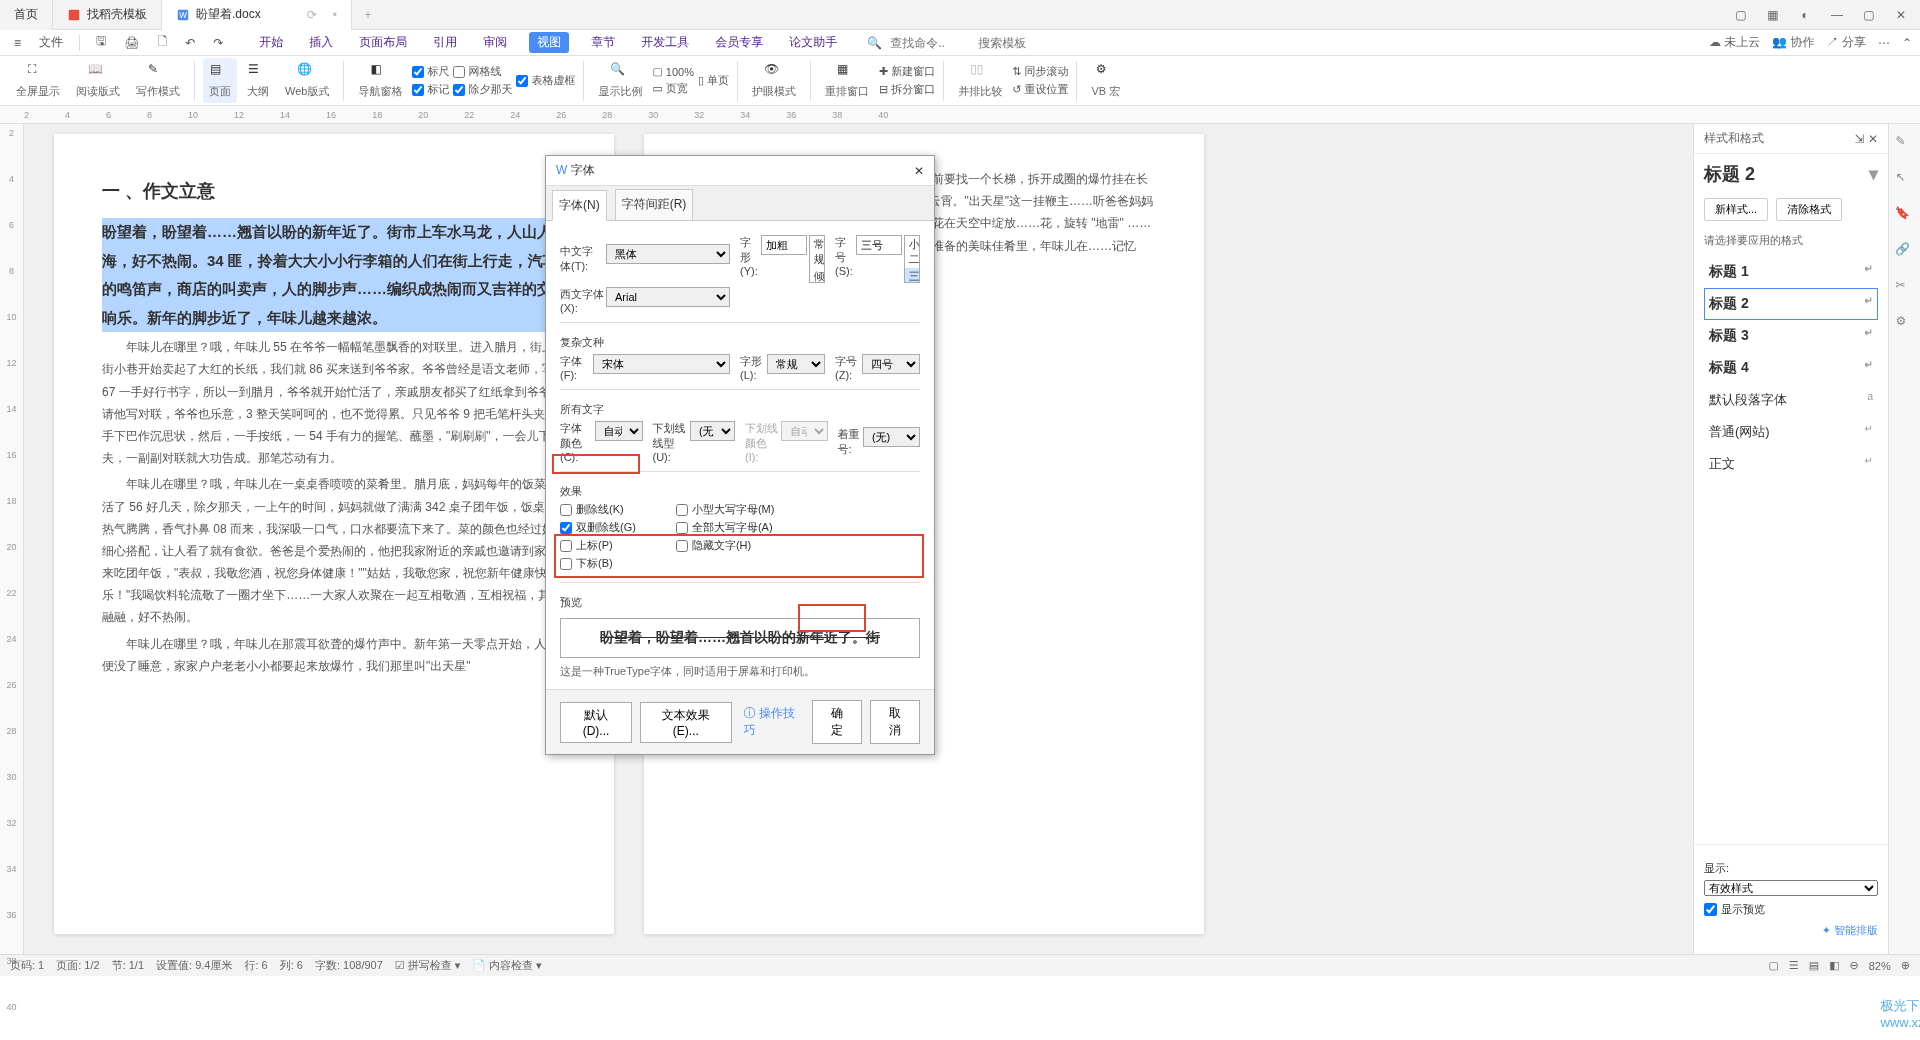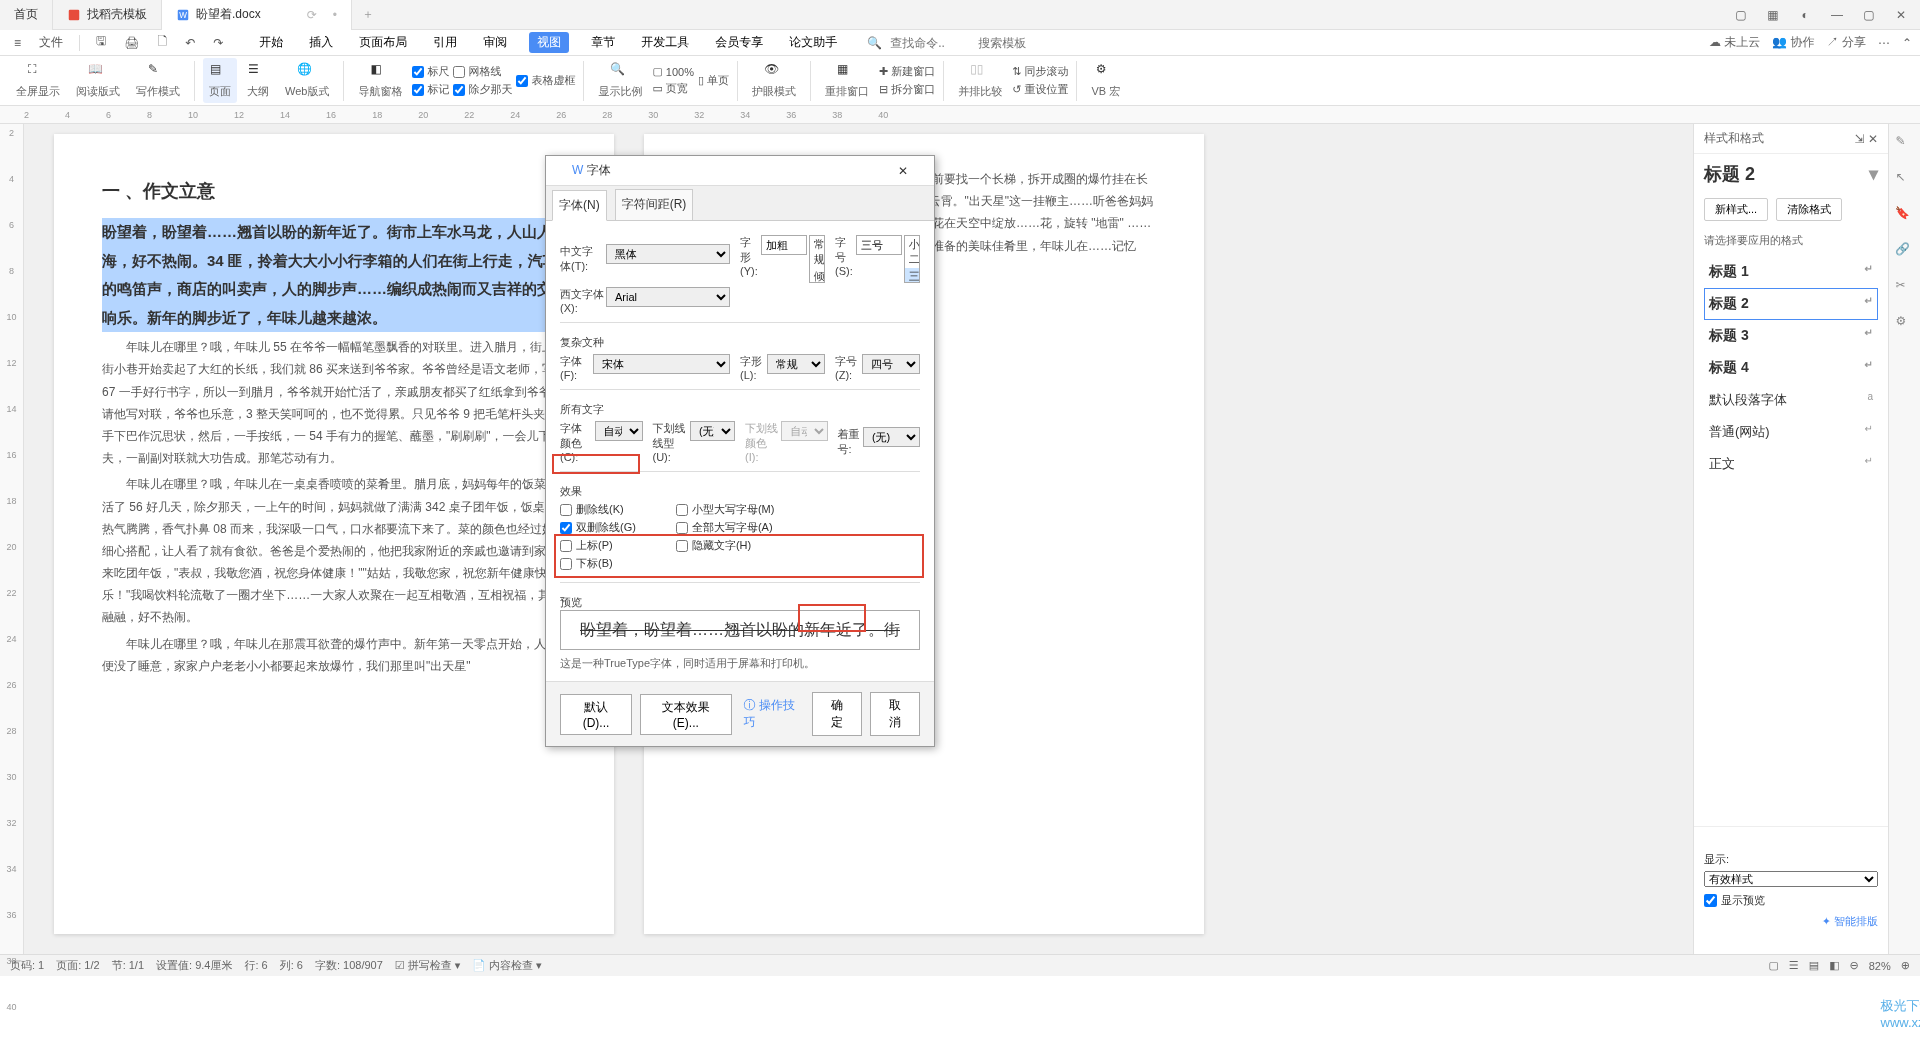--- a/index.html
+++ b/index.html
@@ -10,21 +10,21 @@
 .tab.orange{color:#333}
 .tab.active{background:#fff}
 .tab-icon{width:14px;height:14px;display:inline-block}
 .tab-add{padding:0 10px;color:#999}
 .winctrl{margin-left:auto;display:flex;gap:14px;padding-right:10px;color:#666}
 .winctrl span{width:18px;text-align:center}
 .toolbar{height:26px;display:flex;align-items:center;padding:0 8px;gap:6px;border-bottom:1px solid #e0e0e0}
 .tb-btn{padding:2px 6px;color:#555;font-size:12px}
 .tb-sep{width:1px;height:16px;background:#ddd;margin:0 4px}
 .menu{display:flex;gap:18px;padding-left:20px}
-.menu-item{padding:2px 4px;color:#000000;cursor:pointer}
+.menu-item{padding:2px 4px;color:#4c1d95;cursor:pointer}
 .menu-item.active{background:#4a8cf5;color:#fff;border-radius:3px;padding:2px 8px}
 .search{margin-left:20px;display:flex;gap:8px;align-items:center;color:#999}
 .search input{border:none;background:transparent;width:80px;font-size:12px}
 .rightbar{margin-left:auto;display:flex;gap:12px;align-items:center;color:#666}
 .ribbon{height:50px;display:flex;align-items:center;padding:0 10px;gap:4px;border-bottom:1px solid #e0e0e0;background:#fff}
 .rb-group{display:flex;flex-direction:column;align-items:center;padding:0 6px;gap:2px}
 .rb-ic{width:20px;height:20px;display:inline-block}
 .rb-label{font-size:11px;color:#666}
 .rb-sep{width:1px;height:40px;background:#e0e0e0;margin:0 4px}
 .rb-ck{display:flex;align-items:center;gap:3px;font-size:11px;color:#555}
@@ -43,46 +43,46 @@
 .sp-head{padding:6px 10px;display:flex;justify-content:space-between;align-items:center;border-bottom:1px solid #eee;font-size:12px;color:#666}
 .sp-title{font-size:18px;font-weight:bold;padding:8px 10px;display:flex;justify-content:space-between;align-items:center}
 .sp-btns{display:flex;gap:8px;padding:4px 10px}
 .sp-btn{border:1px solid #ccc;padding:3px 10px;font-size:11px;background:#fff;border-radius:2px}
 .sp-hint{padding:8px 10px;font-size:11px;color:#666}
 .sp-list{padding:0 10px}
 .sp-item{padding:6px 4px;display:flex;justify-content:space-between;font-size:13px;border:1px solid transparent}
 .sp-item.bold{font-weight:bold;font-size:14px}
 .sp-item.selected{border:1px solid #4a8cf5}
 .sp-item .arrow{color:#999;font-size:10px}
-.sp-foot{margin-top:auto;padding:25px 10px;border-top:1px solid #eee;font-size:11px}
+.sp-foot{margin-top:auto;padding:16px 10px;border-top:1px solid #eee;font-size:11px}
 .sp-foot select{width:100%;margin-top:4px;font-size:11px}
 .sp-ck{display:flex;align-items:center;gap:4px;margin-top:6px}
 .righticons{width:32px;background:#f7f7f7;border-left:1px solid #e0e0e0;display:flex;flex-direction:column;align-items:center;padding-top:10px;gap:18px}
 .righticons span{width:18px;height:18px;color:#888}
 .statusbar{height:22px;background:#f3f3f3;border-top:1px solid #ddd;display:flex;align-items:center;padding:0 10px;font-size:11px;color:#666;gap:12px}
 .statusbar .right{margin-left:auto;display:flex;gap:10px;align-items:center}
 
 .dialog{position:absolute;left:545px;top:155px;width:390px;background:#f9f9f9;border:1px solid #999;box-shadow:2px 2px 8px rgba(0,0,0,.3);font-size:12px}
-.dlg-title{background:#fff;padding:6px 26px;display:flex;justify-content:space-between;align-items:center;border-bottom:1px solid #ddd}
+.dlg-title{background:#fff;padding:6px 10px;display:flex;justify-content:space-between;align-items:center;border-bottom:1px solid #ddd}
 .dlg-tabs{display:flex;border-bottom:1px solid #ccc;background:#f0f0f0}
 .dlg-tab{padding:6px 6px;border:1px solid #ccc;border-bottom:none;background:#f9f9f9;margin-right:2px;margin-top:3px;margin-left:6px}
 .dlg-tab.active{background:#fff;border-bottom:1px solid #fff;position:relative;top:1px}
 .dlg-body{padding:10px 14px;background:#fff}
 .dlg-row{display:flex;gap:10px;margin:4px 0;align-items:center}
 .dlg-col{display:flex;flex-direction:row;gap:2px;flex:1}
 .dlg-label{font-size:11px;color:#444}
 .dlg-select,.dlg-input{border:1px solid #aaa;height:20px;font-size:11px;padding:0 4px;width:100%}
 .dlg-list{border:1px solid #aaa;height:48px;font-size:11px;overflow:auto}
 .dlg-list div{padding:1px 4px}
 .dlg-list div.sel{background:#cce4ff}
 .dlg-section{border-top:1px solid #ddd;margin-top:8px;padding-top:12px}
 .dlg-ck{display:flex;align-items:center;gap:4px;font-size:11px;margin:3px 0}
 .dlg-ck input{width:12px;height:12px}
 .dlg-cols{display:flex;gap:40px}
-.dlg-preview{border:1px solid #aaa;height:40px;display:flex;align-items:center;justify-content:center;margin-top:0;font-weight:normal;font-size:16px;text-decoration:line-through}
+.dlg-preview{border:1px solid #aaa;height:40px;display:flex;align-items:center;justify-content:center;margin-top:8px;font-weight:bold;font-size:14px;text-decoration:line-through}
 .dlg-foot{display:flex;gap:8px;padding:10px 14px;align-items:center;background:#f3f3f3;border-top:1px solid #ddd}
 .dlg-btn{border:1px solid #aaa;padding:4px 14px;background:#fff;font-size:12px}
 .dlg-btn.primary{background:#fff}
 .dlg-link{color:#4a8cf5;margin-left:4px}
 .redbox{border:2px solid #d43;position:absolute}
 .watermark{position:absolute;right:-40px;bottom:10px;font-size:13px;color:#5ab0e8}
 svg{width:100%;height:100%}
 </style>
 </head>
 <body>

